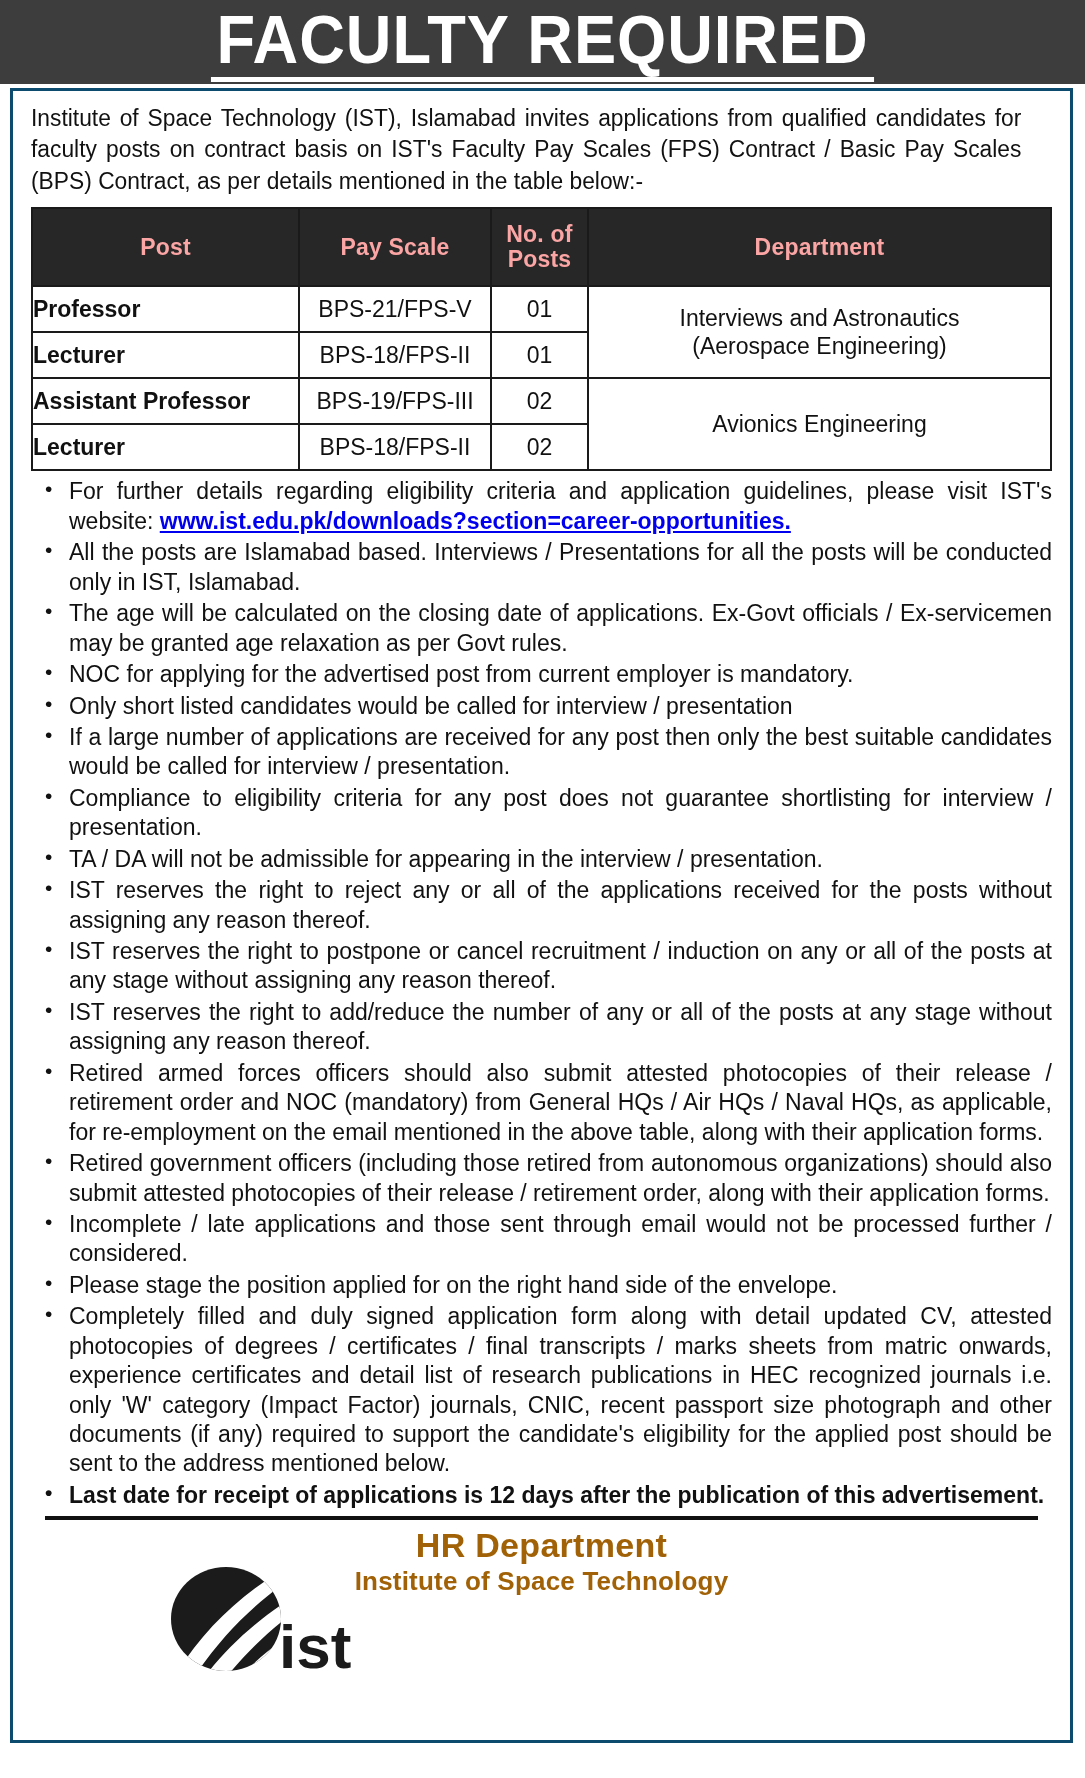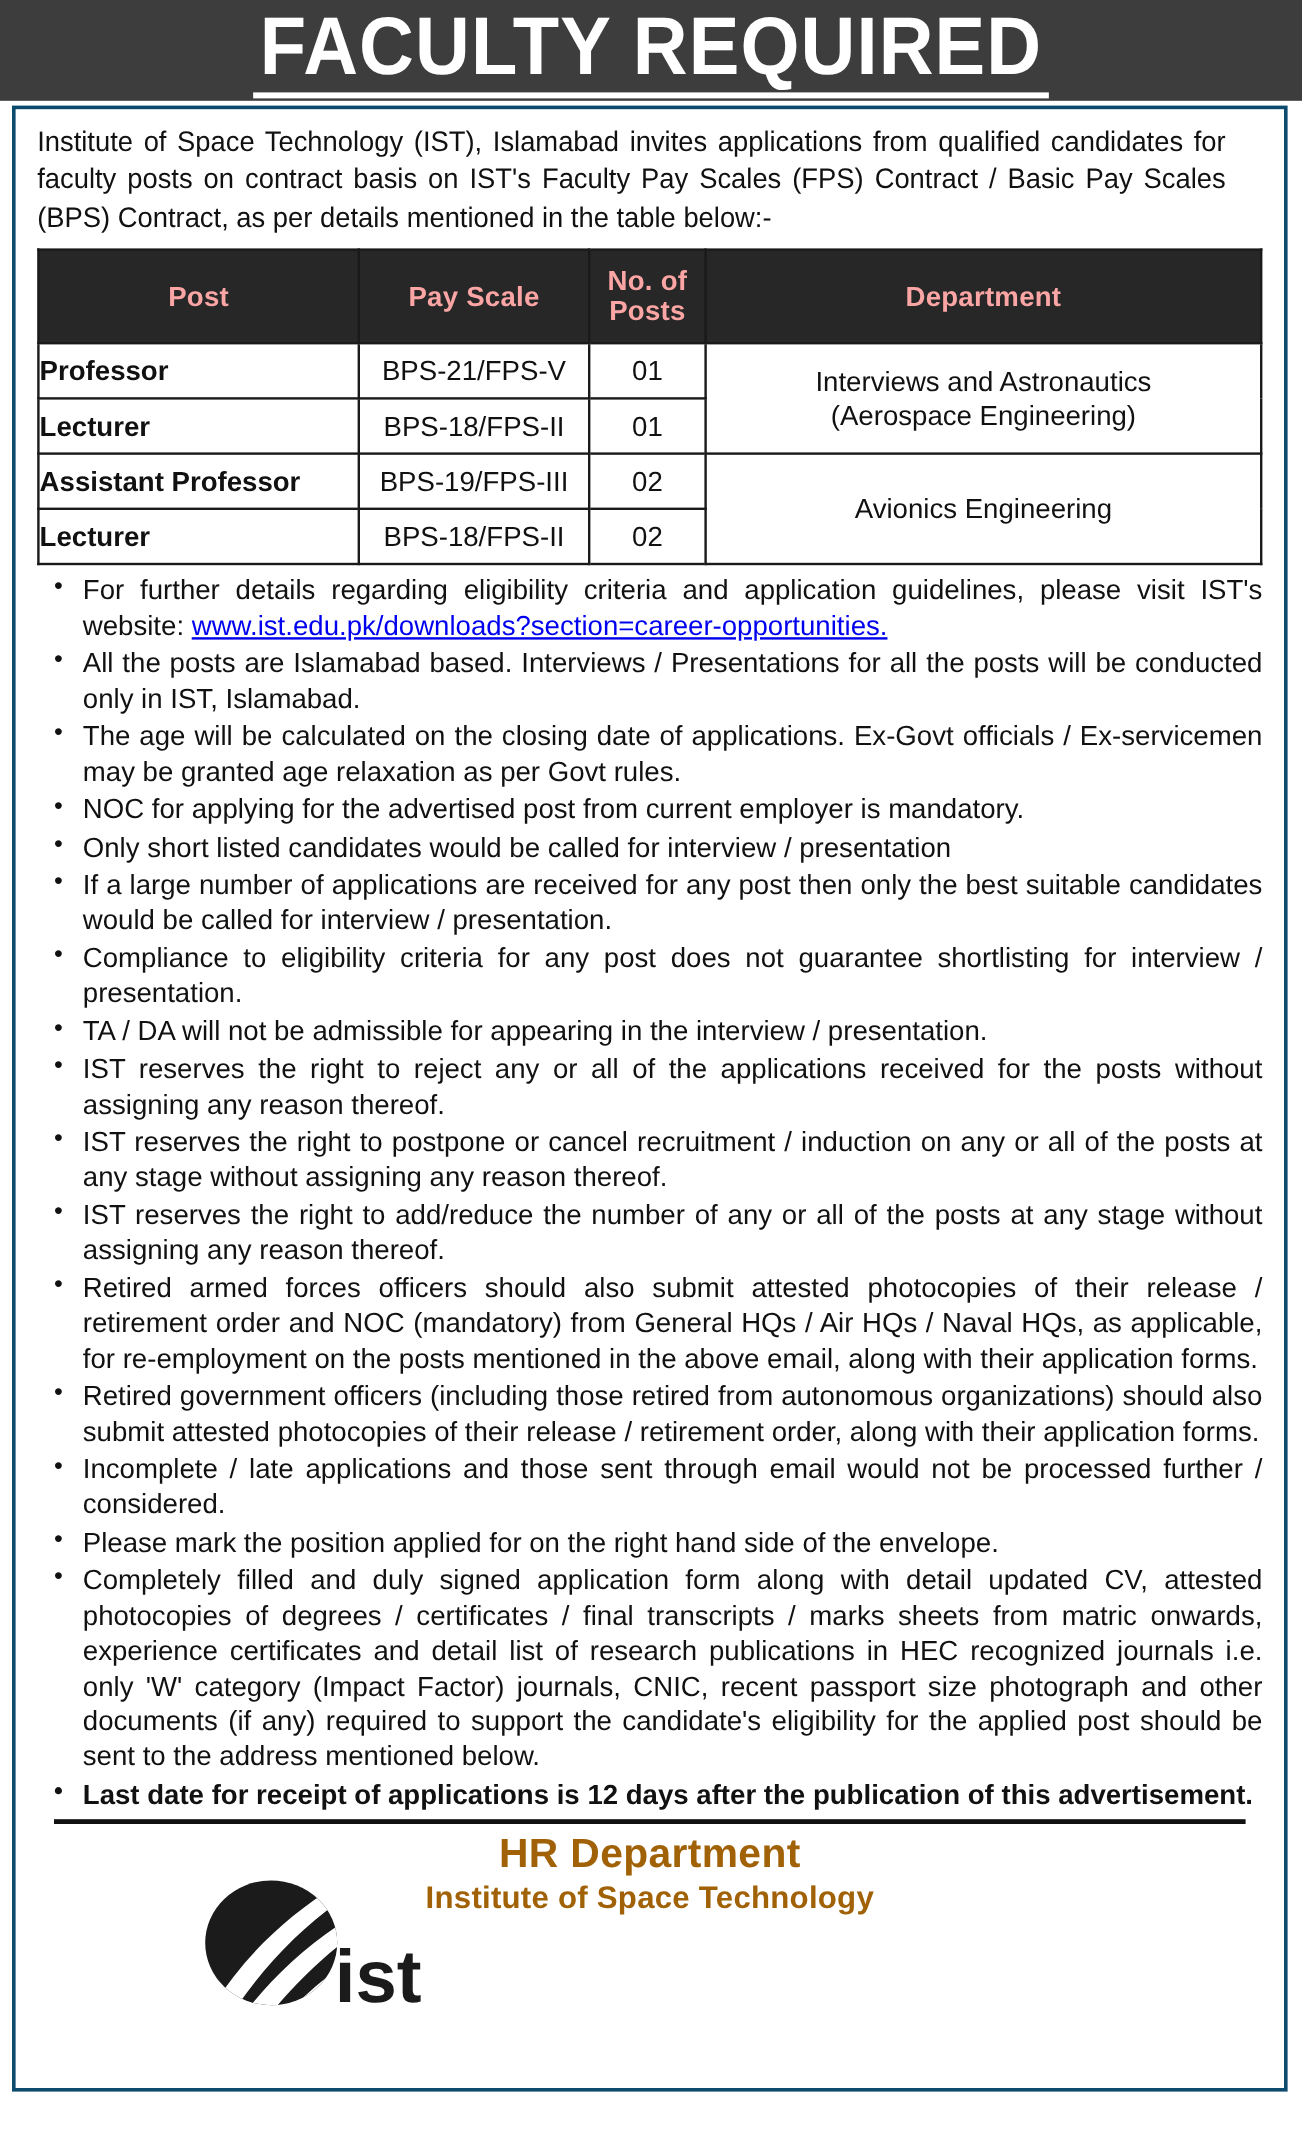--- a/index.html
+++ b/index.html
@@ -145,21 +145,21 @@
     position: absolute;
     left: 14px;
     top: -1px;
     font-size: 21px;
     line-height: 1.28;
     color: #111111;
   }
   li.tight { text-align: left; }
   li.bold-note { font-weight: bold; text-align: left; }
   .link-strong {
-    font-weight: normal;
+    font-weight: bold;
     text-decoration: underline;
   }
 
   
   .footer-rule {
     border: 0;
     border-top: 4px solid #111111;
     margin: 6px 14px 0 14px;
   }
   .footer {
@@ -251,24 +251,24 @@
         <li>All the posts are Islamabad based. Interviews / Presentations for all the posts will be conducted only in IST, Islamabad.</li>
         <li>The age will be calculated on the closing date of applications. Ex-Govt officials / Ex-servicemen may be granted age relaxation as per Govt rules.</li>
         <li class="tight">NOC for applying for the advertised post from current employer is mandatory.</li>
         <li class="tight">Only short listed candidates would be called for interview / presentation</li>
         <li>If a large number of applications are received for any post then only the best suitable candidates would be called for interview / presentation.</li>
         <li>Compliance to eligibility criteria for any post does not guarantee shortlisting for interview / presentation.</li>
         <li class="tight">TA / DA will not be admissible for appearing in the interview / presentation.</li>
         <li>IST reserves the right to reject any or all of the applications received for the posts without assigning any reason thereof.</li>
         <li>IST reserves the right to postpone or cancel recruitment / induction on any or all of the posts at any stage without assigning any reason thereof.</li>
         <li>IST reserves the right to add/reduce the number of any or all of the posts at any stage without assigning any reason thereof.</li>
-        <li>Retired armed forces officers should also submit attested photocopies of their release / retirement order and NOC (mandatory) from General HQs / Air HQs / Naval HQs, as applicable, for re-employment on the posts mentioned in the above email, along with their application forms.</li>
+        <li>Retired armed forces officers should also submit attested photocopies of their release / retirement order and NOC (mandatory) from General HQs / Air HQs / Naval HQs, as applicable, for re-employment on the email mentioned in the above table, along with their application forms.</li>
         <li>Retired government officers (including those retired from autonomous organizations) should also submit attested photocopies of their release / retirement order, along with their application forms.</li>
         <li>Incomplete / late applications and those sent through email would not be processed further / considered.</li>
-        <li class="tight">Please mark the position applied for on the right hand side of the envelope.</li>
+        <li class="tight">Please stage the position applied for on the right hand side of the envelope.</li>
         <li>Completely filled and duly signed application form along with detail updated CV, attested photocopies of degrees / certificates / final transcripts / marks sheets from matric onwards, experience certificates and detail list of research publications in HEC recognized journals i.e. only 'W' category (Impact Factor) journals, CNIC, recent passport size photograph and other documents (if any) required to support the candidate's eligibility for the applied post should be sent to the address mentioned below.</li>
         <li class="bold-note">Last date for receipt of applications is 12 days after the publication of this advertisement.</li>
       </ul>
 
       <hr class="footer-rule">
 
       <div class="footer">
 
         <div class="logo-wrap">
           <svg width="230" height="120" viewBox="0 0 230 120">

